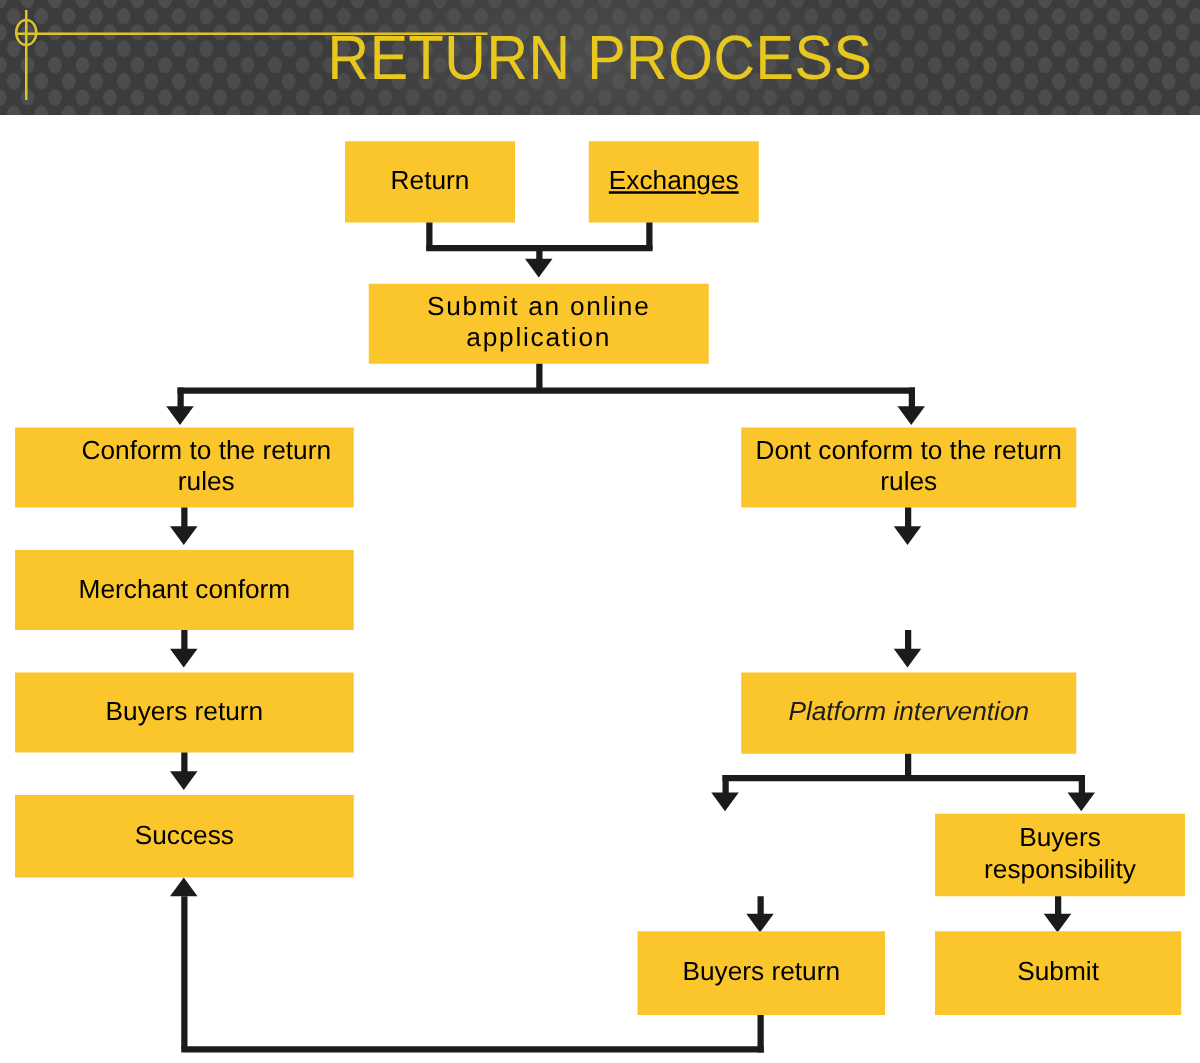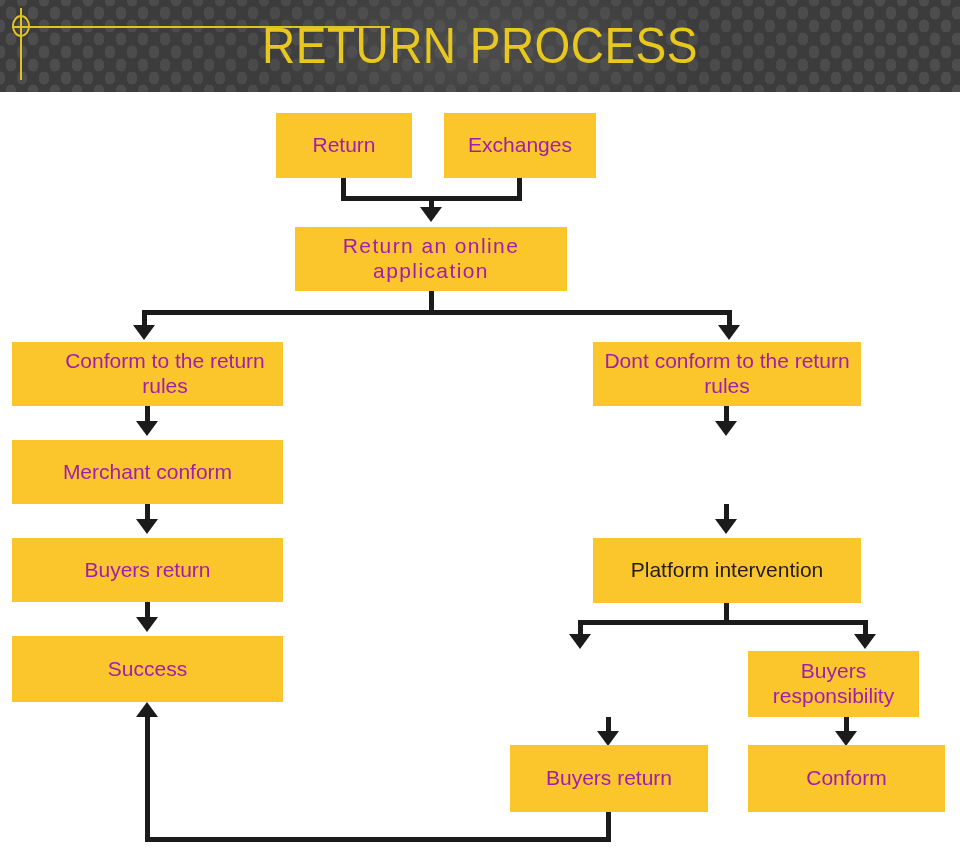--- a/index.html
+++ b/index.html
@@ -88,21 +88,21 @@
   }
 
   
   .box {
     position: absolute;
     background: #fbc62c;
     display: flex;
     align-items: center;
     justify-content: center;
     text-align: center;
-    color: #a21caf;
+    color: #000000;
     font-size: 21px;
     line-height: 1.18;
     padding: 0 6px;
     box-sizing: border-box;
   }
   .box.dark-text { color: #1d1d1d; }
   .box.spaced { letter-spacing: 1.4px; }
 
   
   .line-v, .line-h {
@@ -135,29 +135,29 @@
   <div class="header">
     <div class="header-mesh"></div>
     <div class="header-vignette"></div>
     <div class="hdr-hline"></div>
     <div class="hdr-vline"></div>
     <div class="hdr-circle"></div>
     <div class="header-title">RETURN PROCESS</div>
   </div>
 
   <div class="box" style="left:276px; top:113px; width:136px; height:65px;">Return</div>
-  <div class="box" style="left:444px; top:113px; width:152px; height:65px;">Exchanges</div>
+  <div class="box" style="left:471px; top:113px; width:136px; height:65px;text-decoration:underline;">Exchanges</div>
 
   <div class="line-v" style="left:341px; top:178px; height:22px;"></div>
   <div class="line-v" style="left:517px; top:178px; height:22px;"></div>
   <div class="line-h" style="left:341px; top:196px; width:181px;"></div>
   <div class="line-v" style="left:429px; top:196px; height:14px;"></div>
   <div class="arrow-down" style="left:420px; top:207px;"></div>
 
-  <div class="box spaced" style="left:295px; top:227px; width:272px; height:64px;">Return an online application</div>
+  <div class="box spaced" style="left:295px; top:227px; width:272px; height:64px;">Submit an online application</div>
 
   <div class="line-v" style="left:429px; top:291px; height:23px;"></div>
   <div class="line-h" style="left:142px; top:310px; width:590px;"></div>
   <div class="line-v" style="left:142px; top:310px; height:18px;"></div>
   <div class="arrow-down" style="left:133px; top:325px;"></div>
   <div class="line-v" style="left:727px; top:310px; height:18px;"></div>
   <div class="arrow-down" style="left:718px; top:325px;"></div>
 
   <div class="box" style="left:12px; top:342px; width:271px; height:64px;padding-left:41px;">Conform to the return rules</div>
 
@@ -178,38 +178,38 @@
 
   <div class="box" style="left:593px; top:342px; width:268px; height:64px;">Dont conform to the return rules</div>
 
   <div class="line-v" style="left:724px; top:406px; height:18px;"></div>
   <div class="arrow-down" style="left:715px; top:421px;"></div>
 
 
   <div class="line-v" style="left:724px; top:504px; height:18px;"></div>
   <div class="arrow-down" style="left:715px; top:519px;"></div>
 
-  <div class="box dark-text" style="left:593px; top:538px; width:268px; height:65px;">Platform intervention</div>
+  <div class="box dark-text" style="left:593px; top:538px; width:268px; height:65px;font-style:italic;">Platform intervention</div>
 
   <div class="line-v" style="left:724px; top:603px; height:20px;"></div>
   <div class="line-h" style="left:578px; top:620px; width:290px;"></div>
   <div class="line-v" style="left:578px; top:620px; height:17px;"></div>
   <div class="arrow-down" style="left:569px; top:634px;"></div>
   <div class="line-v" style="left:863px; top:620px; height:17px;"></div>
   <div class="arrow-down" style="left:854px; top:634px;"></div>
 
-  <div class="box" style="left:748px; top:651px; width:171px; height:66px;">Buyers responsibility</div>
+  <div class="box" style="left:748px; top:651px; width:200px; height:66px;">Buyers responsibility</div>
 
   <div class="line-v" style="left:606px; top:717px; height:16px;"></div>
   <div class="arrow-down" style="left:597px; top:731px;"></div>
 
   <div class="line-v" style="left:844px; top:717px; height:16px;"></div>
   <div class="arrow-down" style="left:835px; top:731px;"></div>
 
   <div class="box" style="left:510px; top:745px; width:198px; height:67px;">Buyers return</div>
-  <div class="box" style="left:748px; top:745px; width:197px; height:67px;">Conform</div>
+  <div class="box" style="left:748px; top:745px; width:197px; height:67px;">Submit</div>
 
   <div class="line-v" style="left:606px; top:812px; height:30px;"></div>
   <div class="line-h" style="left:145px; top:837px; width:466px;"></div>
   <div class="line-v" style="left:145px; top:717px; height:122px;"></div>
   <div class="arrow-up" style="left:136px; top:702px;"></div>
 
 </div>
 
 </body></html>

